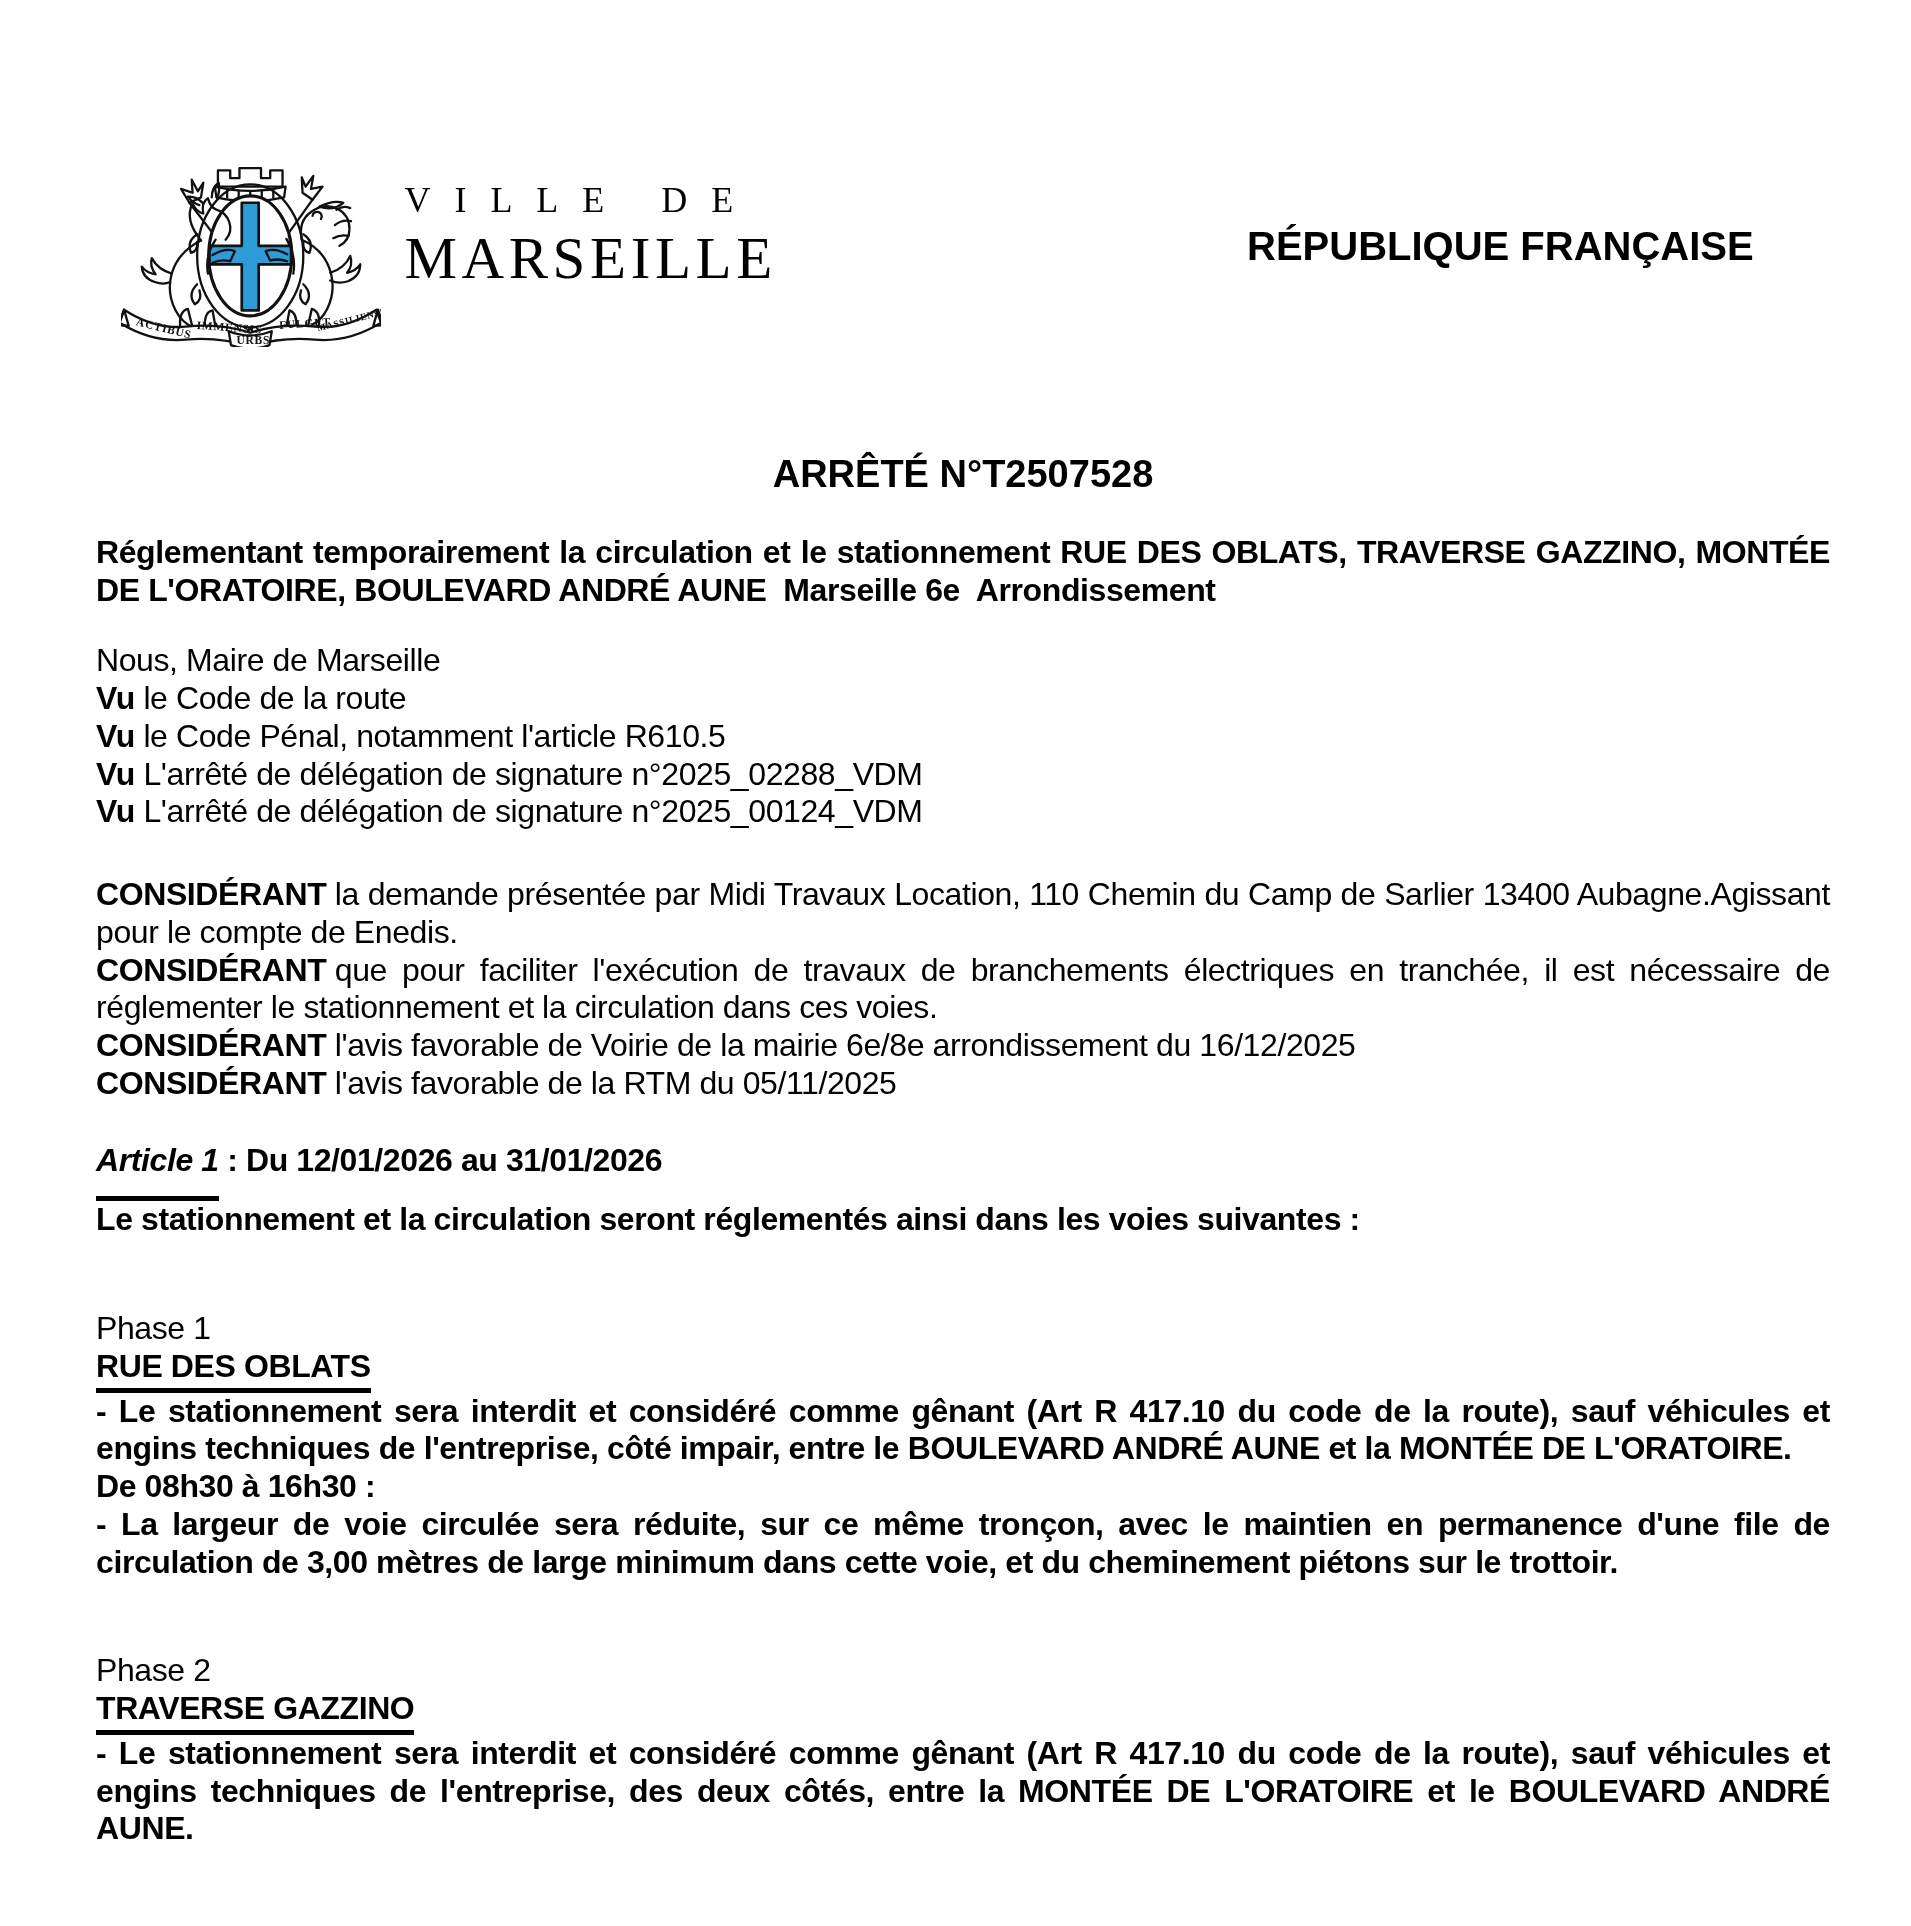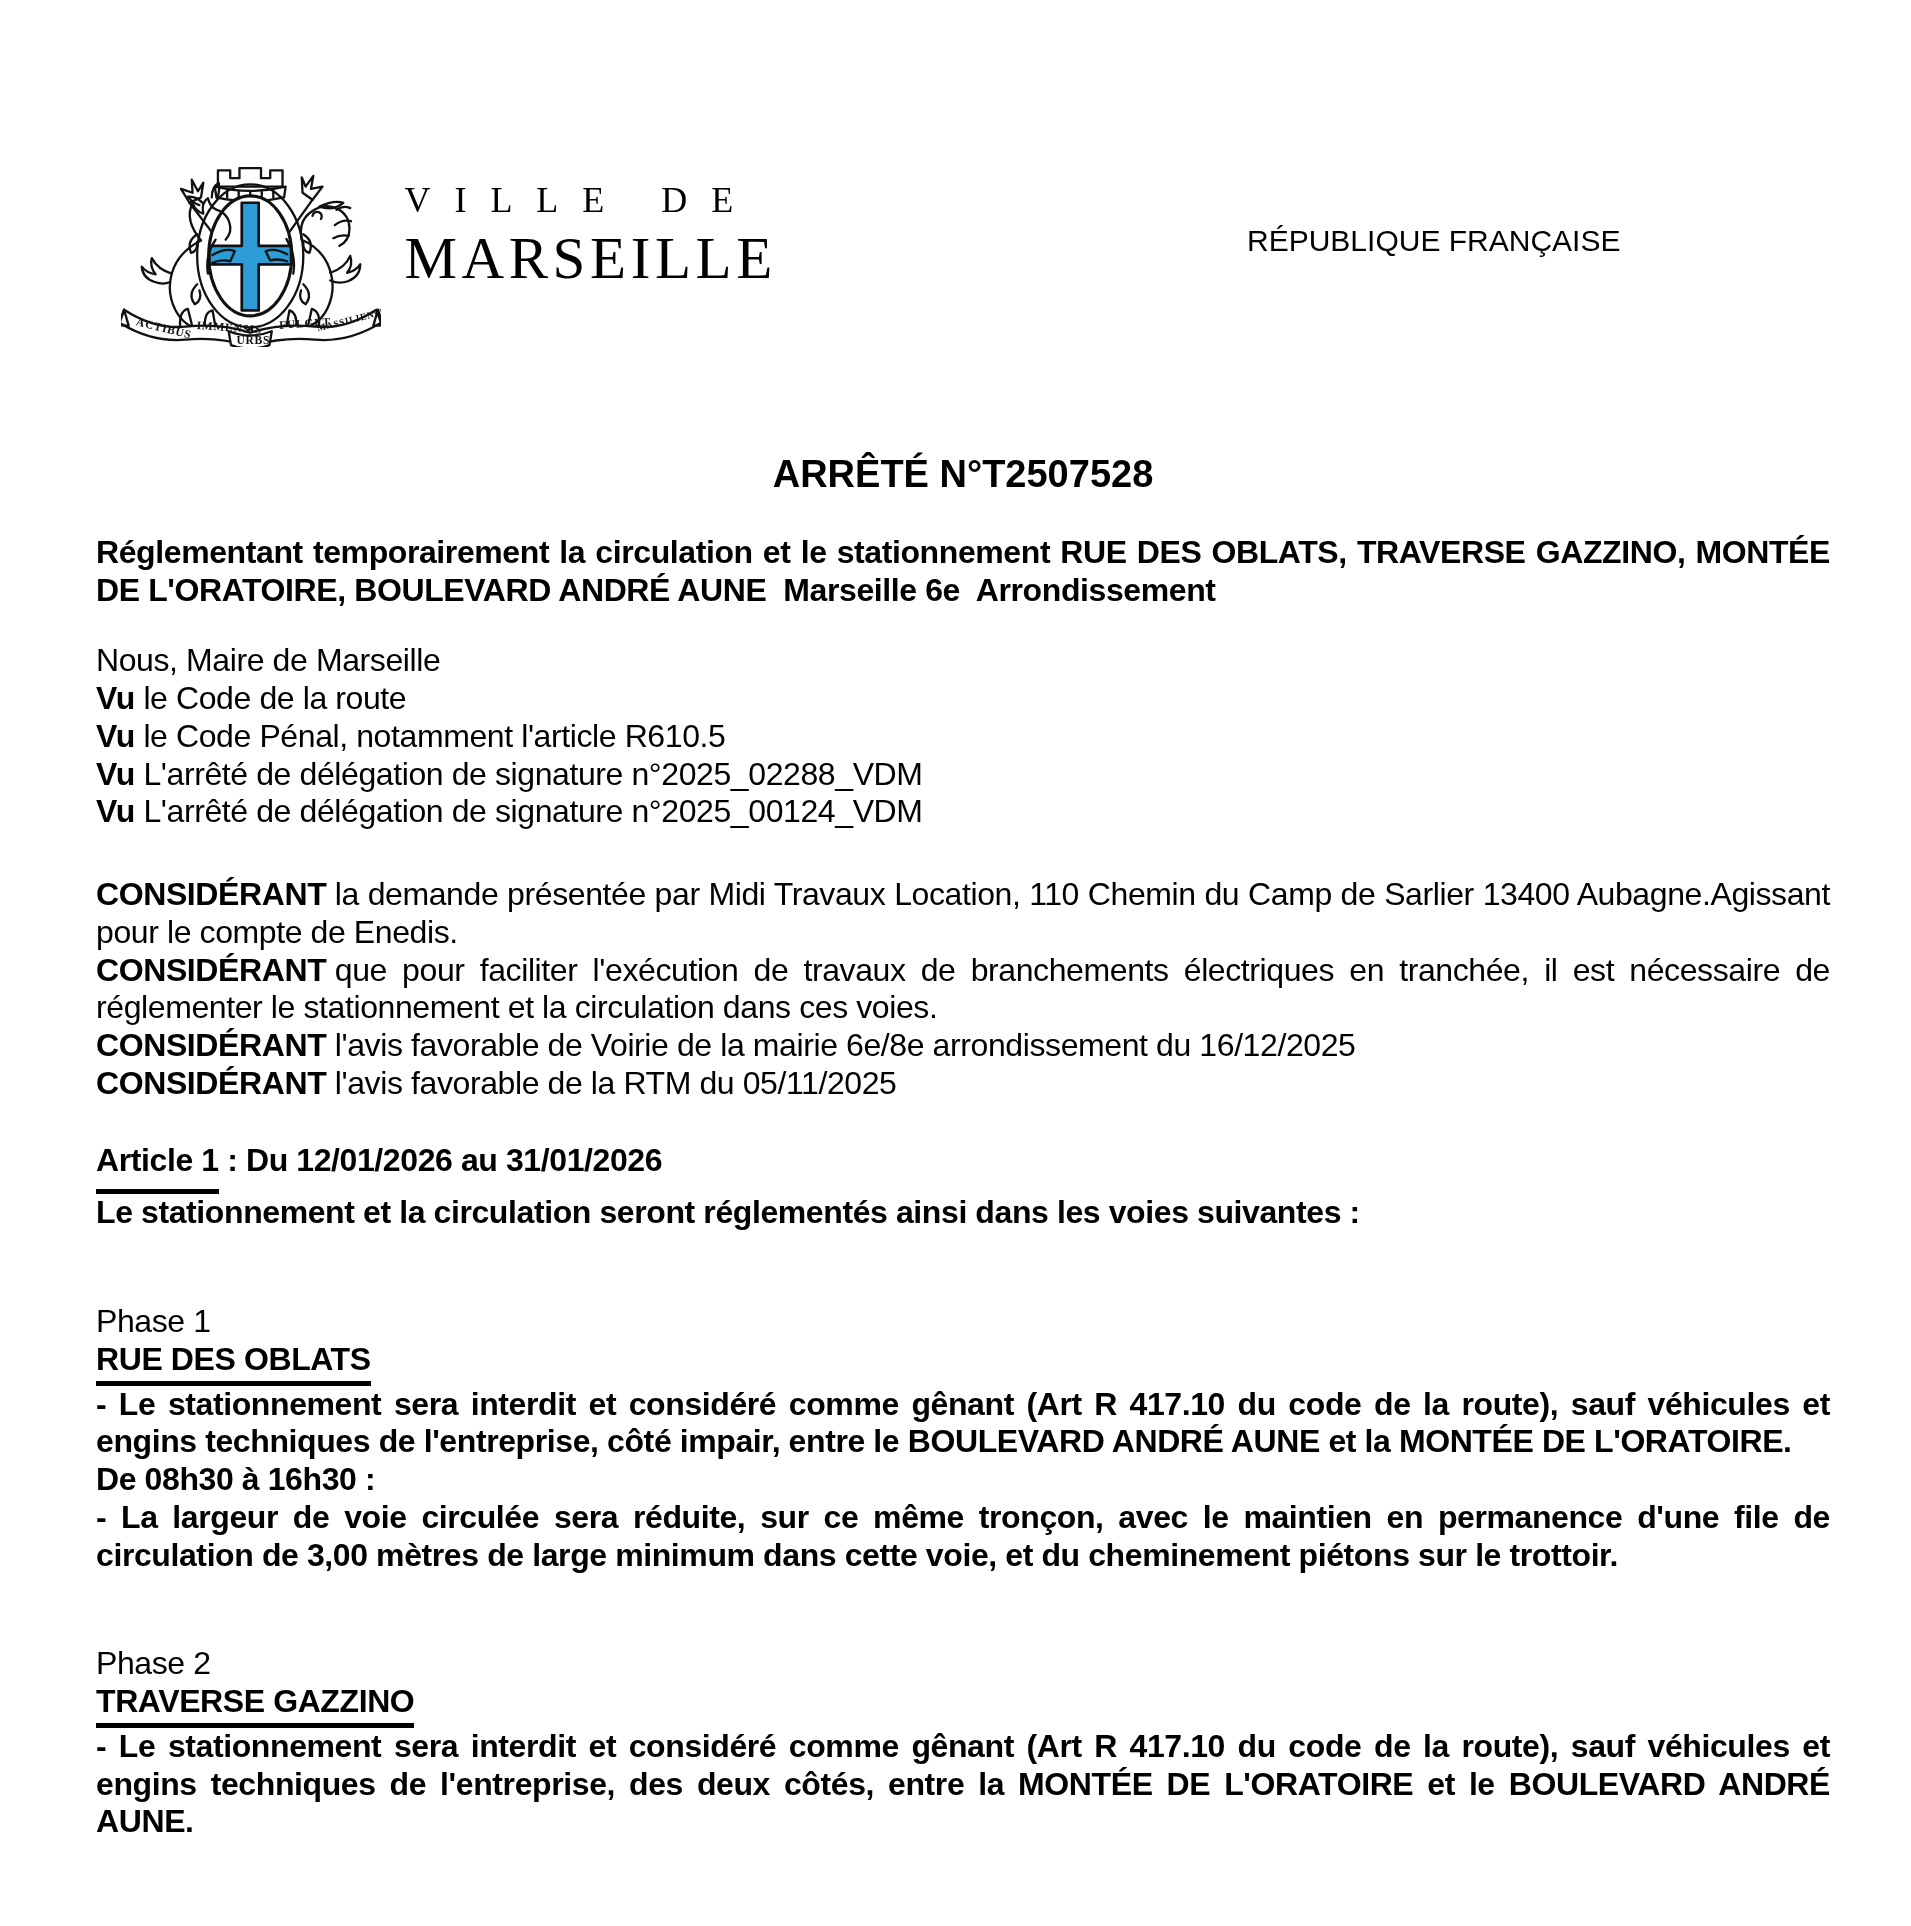--- a/index.html
+++ b/index.html
@@ -19,33 +19,33 @@
   .justify{text-align:justify;}
   .prewrap{white-space:pre-wrap;}
 
   
   .hdr{position:relative;margin-top:157px;height:190px;}
   .logo-wrap{position:absolute;left:25.4px;top:0;display:flex;}
   .crest{width:260px;height:190px;flex:0 0 auto;}
   .logo-text{margin-left:23px;padding-top:25.4px;font-family:"Liberation Serif","DejaVu Serif",serif;}
   .ville{font-size:36px;letter-spacing:24px;line-height:1;white-space:nowrap;}
   .marseille{font-size:59px;letter-spacing:4.6px;line-height:1;margin-top:10.8px;white-space:nowrap;}
-  .republique{position:absolute;left:1151px;top:66px;font-size:30px;font-weight:400;letter-spacing:0;white-space:nowrap;}
+  .republique{position:absolute;left:1151px;top:66px;font-size:40px;font-weight:700;letter-spacing:0;white-space:nowrap;}
 
   
   .title{margin:105px 0 0 0;text-align:center;font-size:38px;font-weight:700;letter-spacing:0;}
   .subject{margin-top:37px;font-weight:700;}
   .nous{margin-top:33px;}
   .lead{font-weight:700;margin-right:8.5px;}
   .considerants{margin-top:45px;}
   .arretons{margin:21px 0 0 0;text-align:center;font-weight:700;font-size:39px;letter-spacing:3.9px;}
   .arretons .u{padding-bottom:4.6px;}
   .u{border-bottom:5px solid #000;}
   .article-line{margin-top:39px;font-weight:700;}
-  .article-line .u{display:inline-block;padding-bottom:10px;}
+  .article-line .u{display:inline-block;padding-bottom:17px;font-style:italic;}
   .phase{margin-top:71px;}
   .street{font-weight:700;}
   .street .u{display:inline-block;padding-bottom:2px;}
 </style>
 </head>
 <body>
 
 <div class="page">
 
   <div class="hdr">

